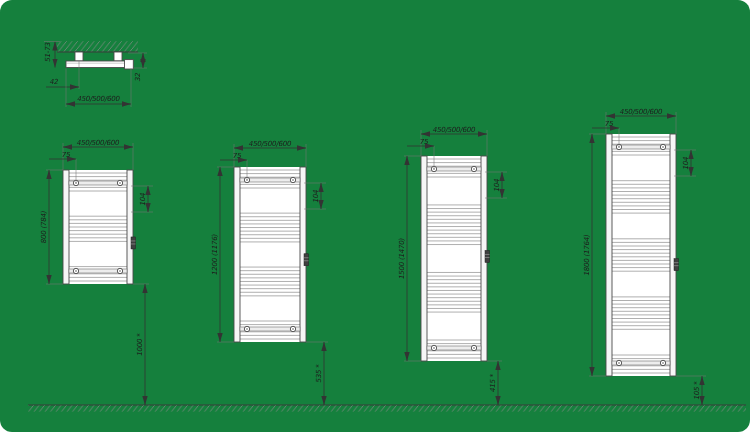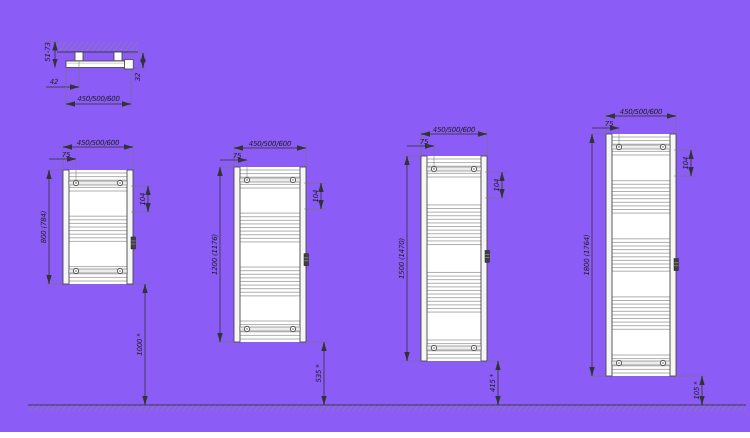--- a/index.html
+++ b/index.html
@@ -1,16 +1,16 @@
 <!DOCTYPE html>
 <html><head>
 <meta charset="utf-8">
 <style>
   html,body{margin:0;padding:0;background:#fff;}
-  .canvas{position:relative;width:750px;height:432px;background:#8b5cf6;overflow:hidden;}
+  .canvas{position:relative;width:750px;height:432px;background:#15803d;overflow:hidden;border-radius:12px;}
   svg{display:block;}
   .dim{font:italic 7px "DejaVu Sans", sans-serif;fill:#1d1d1d;letter-spacing:-0.2px;}
   .dimline{stroke:#333;stroke-width:0.8;fill:none;}
   .ext{stroke:#777;stroke-width:0.55;fill:none;}
   .outline{stroke:#4a4a4a;stroke-width:0.9;}
   .ground{stroke:#3a3a3a;stroke-width:1.2;}
 </style>
 </head>
 <body>
 

